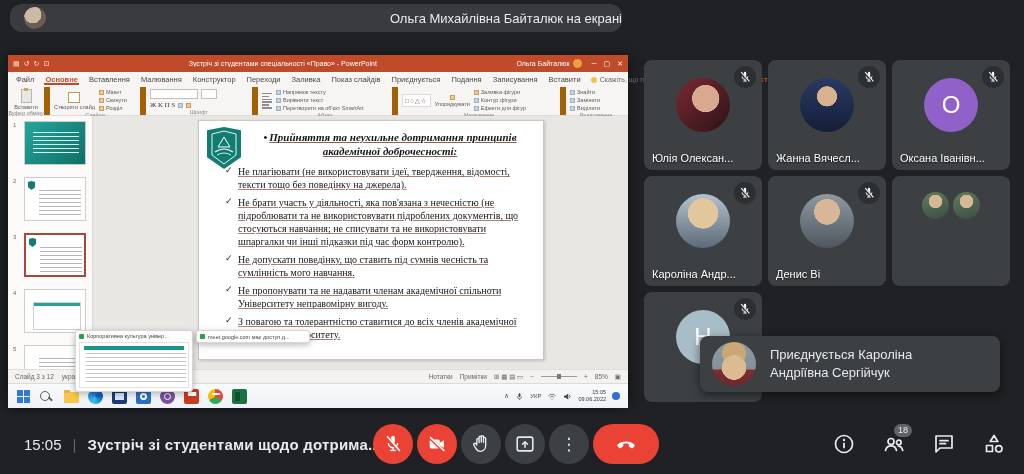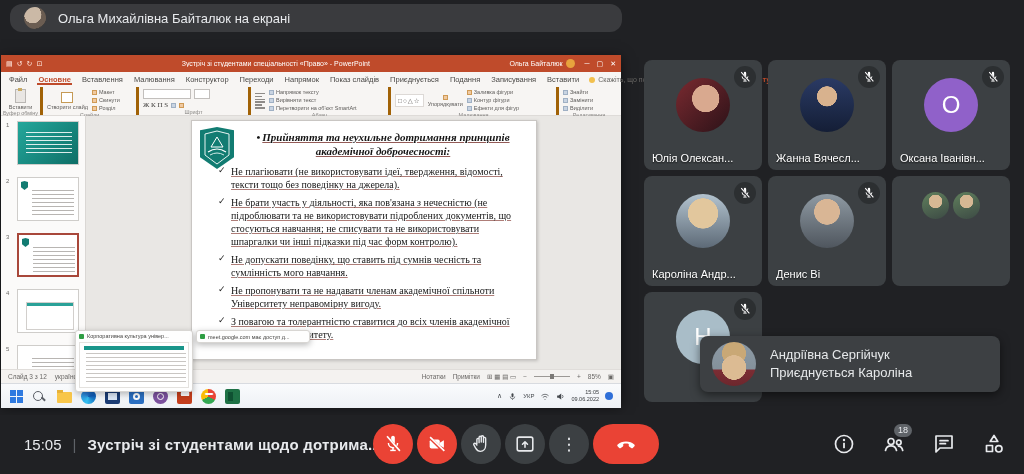--- a/index.html
+++ b/index.html
@@ -1,46 +1,46 @@
 <!DOCTYPE html>
 <html><head>
 <meta charset="utf-8">
 <style>
   html,body{margin:0;padding:0;background:#202124;}
   #app{position:relative;width:1024px;height:474px;background:#202124;overflow:hidden;
        font-family:"Liberation Sans",sans-serif;}
 
   
   .top-banner{position:absolute;left:10px;top:4px;width:612px;height:28px;background:#3a3b3e;
-    border-radius:12px;display:flex;align-items:center;gap:12px;padding-left:14px;box-sizing:border-box;}
+    border-radius:12px;display:flex;align-items:center;gap:12px;padding-left:14px;box-sizing:border-box;justify-content:space-between;}
   .banner-avatar{width:22px;height:22px;border-radius:50%;
     background:radial-gradient(circle at 40% 35%,#cbb9a6 0 44%,#6b5d52 45% 72%,#46413b 73%);}
   .banner-text{font-size:13px;color:#e8eaed;}
 
   
-  .ppt{position:absolute;left:1px;top:55px;width:620px;height:350px;box-shadow:0 2px 12px rgba(0,0,0,.55);
+  .ppt{position:absolute;left:8px;top:55px;width:620px;height:350px;box-shadow:0 2px 12px rgba(0,0,0,.55);
     background:#f7f5f3;}
   .ppt-title{height:17px;background:#bf4b2b;display:flex;align-items:center;color:#fff;font-size:7px;
     padding:0 5px;gap:4px;}
   .qat{display:flex;gap:4px;font-size:7px;color:#ffe9e2;}
   .ppt-title-text{flex:1;text-align:center;white-space:nowrap;overflow:hidden;text-overflow:ellipsis;}
   .ppt-user{display:flex;align-items:center;gap:3px;}
   .user-dot{width:9px;height:9px;border-radius:50%;background:#e8a33d;}
   .winctl{display:flex;gap:7px;font-size:7px;margin-left:6px;color:#fff;}
 
   .tabs{height:15px;background:#f7f5f3;display:flex;align-items:center;gap:9px;padding:0 7px;
     font-size:7.5px;color:#4a4846;}
   .rtab{padding:1px 1px;cursor:default;white-space:nowrap;}
   .rtab.active{color:#bf4b2b;font-weight:bold;box-shadow:inset 0 -2px #bf4b2b;}
   .tellme{margin-left:auto;display:flex;align-items:center;gap:3px;color:#6a6865;font-size:7px;white-space:nowrap;}
   .bulb{width:6px;height:6px;border-radius:50%;background:#f2c04e;}
   .share{color:#bf4b2b;font-size:7.5px;margin-left:8px;white-space:nowrap;font-weight:bold;}
 
   .cmds{height:28px;background:#f7f5f3;display:flex;border-bottom:1px solid #dedbd8;}
-  .rgroup{border-right:3px solid #a16207;display:flex;flex-direction:column;box-sizing:border-box;}
+  .rgroup{border-right:6px solid #a16207;display:flex;flex-direction:column;box-sizing:border-box;}
   .gbody{flex:1;display:flex;align-items:center;padding:2px 4px 0;gap:4px;}
   .glabel{font-size:5.5px;color:#8a8886;text-align:center;padding-bottom:1px;}
   .bigbtn{display:flex;flex-direction:column;align-items:center;gap:1px;font-size:5.5px;color:#5c5a58;}
   .paste-icon{width:9px;height:12px;background:#e9e6e3;border:1px solid #b9b6b3;position:relative;}
   .paste-icon::before{content:"";position:absolute;left:2px;top:-2px;width:4px;height:3px;background:#c9ab64;}
   .slide-icon{width:10px;height:9px;background:#fff;border:1px solid #c59a55;}
   .mcol{display:flex;flex-direction:column;justify-content:center;gap:1px;}
   .mrow{display:flex;align-items:center;gap:2px;font-size:5.5px;color:#5c5a58;white-space:nowrap;line-height:1.3;}
   .mi{width:5px;height:5px;background:#c9d4e2;border:1px solid #9fb0c4;box-sizing:border-box;}
   .mi.or{background:#f0c9a0;border-color:#cf9a55;}
@@ -250,21 +250,21 @@
       </div>
     </div>
 
     <div class="tabs">
       <span class="rtab">Файл</span>
       <span class="rtab active">Основне</span>
       <span class="rtab">Вставлення</span>
       <span class="rtab">Малювання</span>
       <span class="rtab">Конструктор</span>
       <span class="rtab">Переходи</span>
-      <span class="rtab">Напрямок</span>
+      <span class="rtab">Заливка</span>
       <span class="rtab">Показ слайдів</span>
       <span class="rtab">Приєднується</span>
       <span class="rtab">Подання</span>
       <span class="rtab">Записування</span>
       <span class="rtab">Вставити</span>
       <span class="tellme">
         <span class="bulb"></span>
         <span>Скажіть, що потрібно зробити</span>
       </span>
       <span class="share">Спільний доступ</span>
@@ -574,22 +574,22 @@
             <use href="#micoff-g"></use>
           </svg>
         </div>
       <div class="pname"></div>
     </div>
   </div>
 
   <div class="toast">
     <div class="toast-avatar"></div>
     <div>
+      <div>Приєднується Кароліна</div>
       <div>Андріївна Сергійчук</div>
-      <div>Приєднується Кароліна</div>
     </div>
   </div>
 
   <div class="bbar">
     <div class="bleft">
       <span>15:05</span>
       <span class="bdiv">|</span>
       <span class="btitle">Зустріч зі студентами щодо дотрима...</span>
     </div>
 

